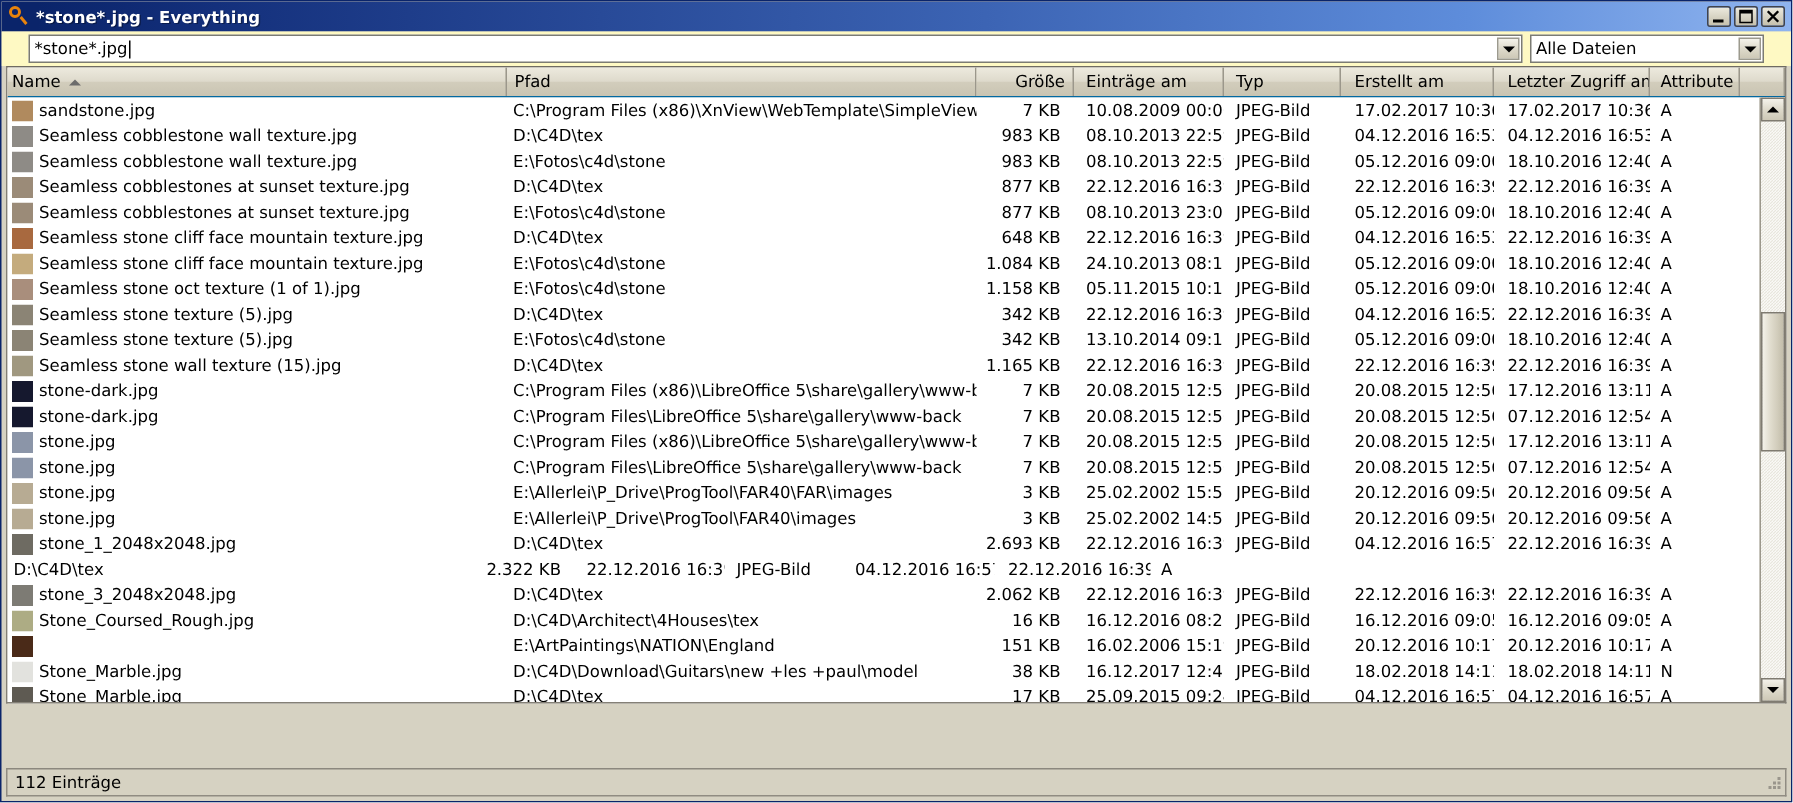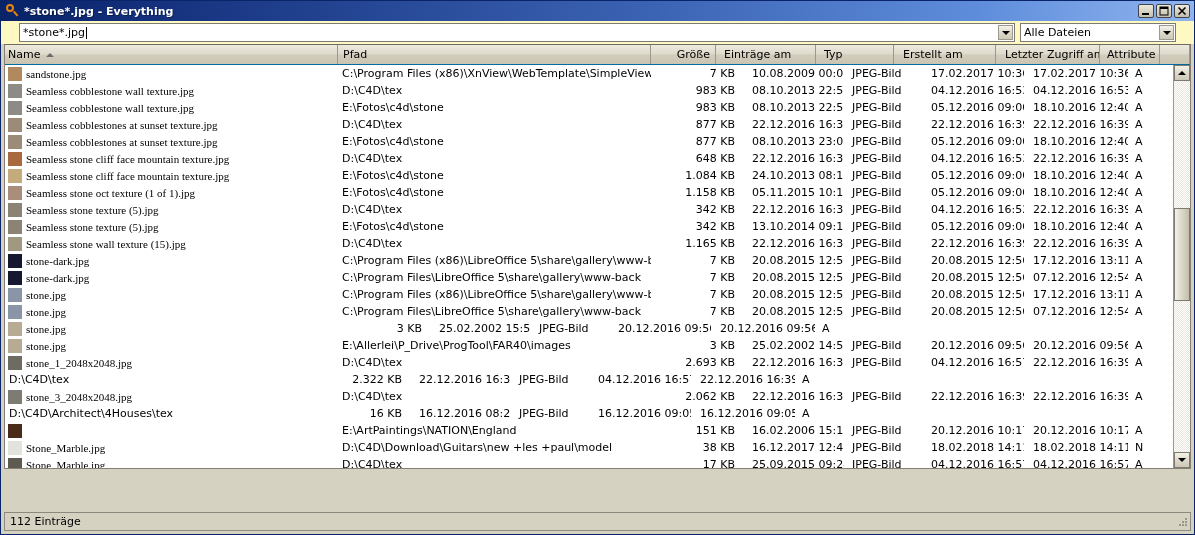--- a/index.html
+++ b/index.html
@@ -216,39 +216,39 @@
   .row {
     height: 17px;
     display: flex;
     align-items: center;
     font-size: 11px;
     color: #000;
     white-space: nowrap;
     cursor: default;
   }
   .cell { overflow: hidden; box-sizing: border-box; padding: 0 4px; display: flex; align-items: center;}
-  .cell.num { justify-content: flex-end; padding-right: 9px; margin-left: 28px; }
+  .cell.num { justify-content: flex-end; padding-right: 9px; }
   .c-name { width: 333px; padding-left: 3px; }
   .c-path { width: 313px; }
   .c-size { width: 65px; }
   .c-mod  { width: 100px; padding-left: 8px;}
   .c-typ  { width: 78px; padding-left: 8px;}
   .c-cre  { width: 102px; padding-left: 9px;}
   .c-acc  { width: 104px; padding-left: 9px;}
   .c-att  { width: 60px; padding-left: 7px;}
 
   .thumb {
     width: 14px;
     height: 14px;
     flex: 0 0 auto;
     margin-right: 4px;
     border: 0;
     image-rendering: pixelated;
   }
-  .namecell-text { overflow: hidden; text-overflow: clip; font-family: Liberation Serif, serif; }
+  .namecell-text { overflow: hidden; text-overflow: clip; }
 
   
   .vscroll {
     position: absolute;
     right: 0;
     top: 20px;
     bottom: 0;
     width: 17px;
     background-color: #e8e6dd;
     background-image:
@@ -567,20 +567,21 @@
           <div class="cell c-typ">JPEG-Bild</div>
           <div class="cell c-cre">20.08.2015 12:56</div>
           <div class="cell c-acc">07.12.2016 12:54</div>
           <div class="cell c-att">A</div>
         </div>
         <div class="row">
           <div class="cell c-name">
             <span class="thumb" style="background: rgb(183, 171, 147);"></span>
             <span class="namecell-text">stone.jpg</span>
           </div>
+          <div class="cell c-path">E:\Allerlei\P_Drive\ProgTool\FAR40\FAR\images</div>
           <div class="cell c-size num">3 KB</div>
           <div class="cell c-mod">25.02.2002 15:53</div>
           <div class="cell c-typ">JPEG-Bild</div>
           <div class="cell c-cre">20.12.2016 09:56</div>
           <div class="cell c-acc">20.12.2016 09:56</div>
           <div class="cell c-att">A</div>
         </div>
         <div class="row">
           <div class="cell c-name">
             <span class="thumb" style="background: rgb(183, 171, 147);"></span>
@@ -623,20 +624,24 @@
           </div>
           <div class="cell c-path">D:\C4D\tex</div>
           <div class="cell c-size num">2.062 KB</div>
           <div class="cell c-mod">22.12.2016 16:39</div>
           <div class="cell c-typ">JPEG-Bild</div>
           <div class="cell c-cre">22.12.2016 16:39</div>
           <div class="cell c-acc">22.12.2016 16:39</div>
           <div class="cell c-att">A</div>
         </div>
         <div class="row">
+          <div class="cell c-name">
+            <span class="thumb" style="background: rgb(173, 172, 132);"></span>
+            <span class="namecell-text">Stone_Coursed_Rough.jpg</span>
+          </div>
           <div class="cell c-path">D:\C4D\Architect\4Houses\tex</div>
           <div class="cell c-size num">16 KB</div>
           <div class="cell c-mod">16.12.2016 08:27</div>
           <div class="cell c-typ">JPEG-Bild</div>
           <div class="cell c-cre">16.12.2016 09:05</div>
           <div class="cell c-acc">16.12.2016 09:05</div>
           <div class="cell c-att">A</div>
         </div>
         <div class="row">
           <div class="cell c-name">

